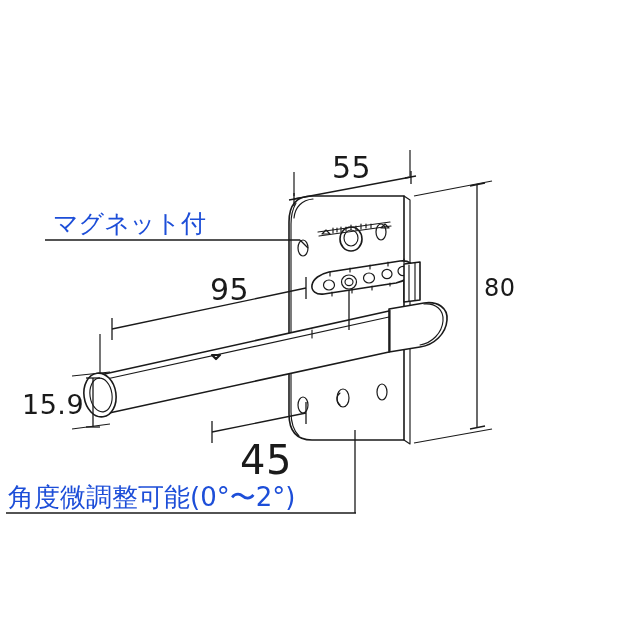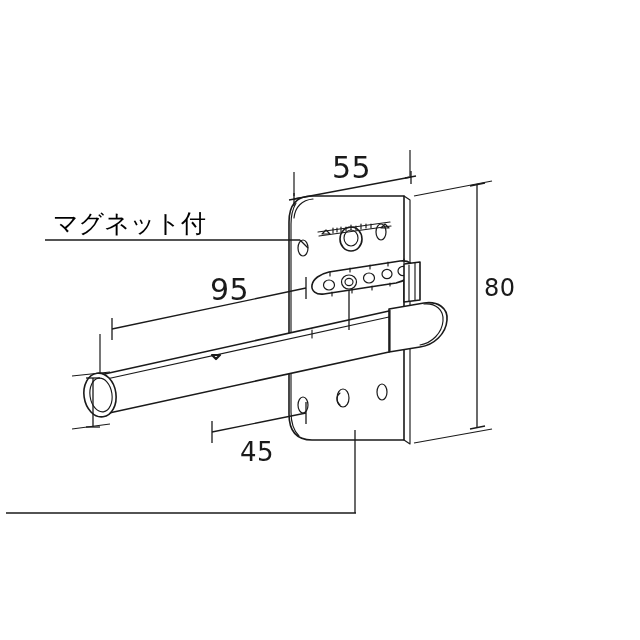--- a/index.html
+++ b/index.html
@@ -25,29 +25,29 @@
   .dim-label {
     position: absolute;
     color: #1a1a1a;
     font-family: "DejaVu Sans", "Liberation Sans", sans-serif;
     font-weight: 400;
     white-space: nowrap;
     letter-spacing: 0.5px;
   }
   .note-label {
     position: absolute;
-    color: #000000;
+    color: #1d4ed8;
     font-family: "DejaVu Sans", "Liberation Sans", sans-serif;
     white-space: nowrap;
   }
   #label-55 { left: 332px; top: 150px; font-size: 30px; }
   #label-80 { left: 484px; top: 274px; font-size: 24px; }
   #label-95 { left: 180px; top: 272px; font-size: 30px; margin-left: 30px; }
   #label-159 { left: 22px; top: 389px; font-size: 27px; }
-  #label-45 { left: 240px; top: 437px; font-size: 26px; }
+  #label-45 { left: 240px; top: 437px; font-size: 40px; }
   #label-magnet { left: 53px; top: 207px; font-size: 25px; }
   #label-angle { left: 8px; top: 480px; font-size: 26px; }
 </style>
 </head>
 <body>
 
 <div id="stage">
 
   <svg id="drawing" viewBox="0 0 640 640">
     <defs>
@@ -214,19 +214,21 @@
       <path class="dimln" d="M 349,290 L 349,330"></path>
     </g>
   </svg>
 
   <div class="dim-label" id="label-55">55</div>
 
   <div class="dim-label" id="label-80">80</div>
 
   <div class="dim-label" id="label-95">95</div>
 
+  <div class="dim-label" id="label-159">15.9</div>
 
   <div class="dim-label" id="label-45">45</div>
 
   <div class="note-label" id="label-magnet">マグネット付</div>
 
+  <div class="note-label" id="label-angle">角度微調整可能(0°〜2°)</div>
 
 </div>
 
 </body></html>

